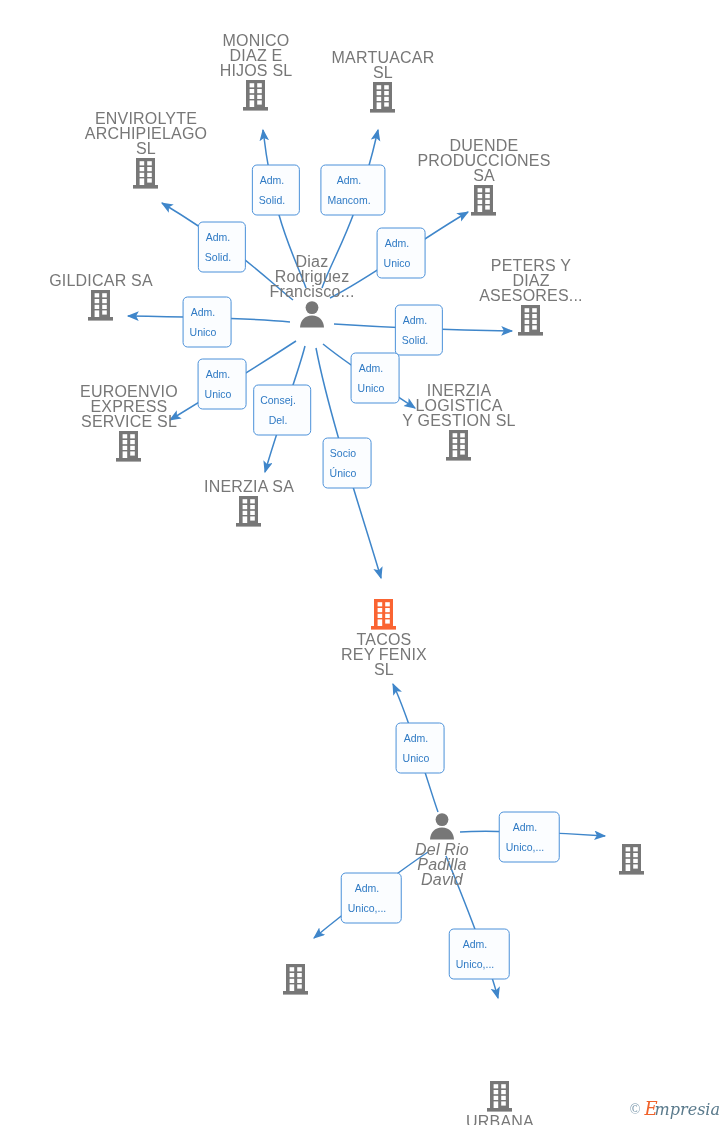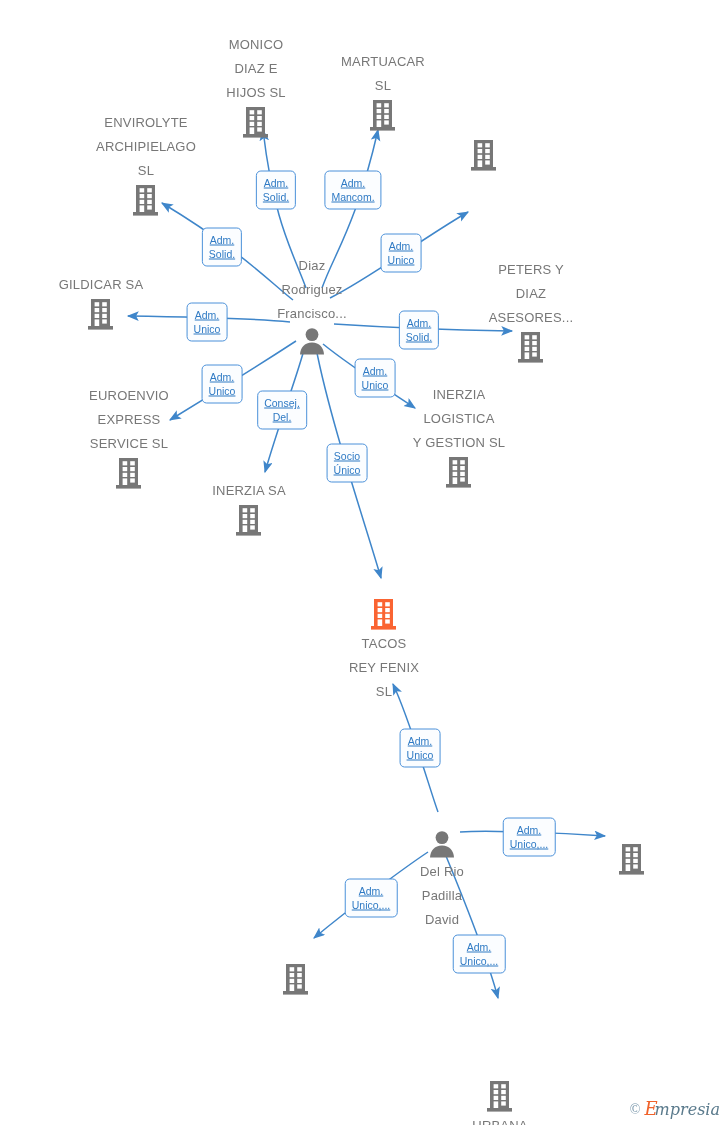--- a/index.html
+++ b/index.html
@@ -25,22 +25,22 @@
     height: 1125px;
     pointer-events: none;
   }
   .node {
     position: absolute;
     transform: translate(-50%, 0);
     text-align: center;
     width: 150px;
   }
   .node-label {
-    font-size: 13px;
-    line-height: 24px;
+    font-size: 16px;
+    line-height: 15px;
     color: #777777;
     letter-spacing: 0.2px;
     white-space: pre-line;
   }
   .node-label.below {
     margin-top: 1px;
   }
   .icon-wrap {
     display: block;
     line-height: 0;
@@ -48,27 +48,26 @@
   .icon-wrap svg { display: inline-block; }
 
   .edge-label {
     position: absolute;
     transform: translate(-50%, -50%);
     background: #fbfdff;
     border: 1.4px solid #4a90d9;
     border-radius: 5px;
     color: #2f7ac4;
     font-size: 10.5px;
-    line-height: 14px;
-    padding: 4px 6px 5px 6px;
+    line-height: 20px;
+    padding: 4px 14px 5px 6px;
     text-align: center;
     white-space: pre-line;
     box-sizing: border-box;
     box-shadow: 0 0 0 0 rgba(0,0,0,0);
-    text-decoration: underline;
   }
 
   .watermark {
     position: absolute;
     right: 8px;
     bottom: 6px;
     display: flex;
     align-items: center;
     gap: 4px;
     font-size: 15px;
@@ -180,20 +179,22 @@
               <rect x="8.6" y="11" width="4.6" height="4.2"></rect>
               <rect x="16.2" y="11" width="4.6" height="4.2"></rect>
               <rect x="8.6" y="16.8" width="4.6" height="4.2"></rect>
               <rect x="16.2" y="16.8" width="4.6" height="4.2"></rect>
               <rect x="8.6" y="22.4" width="4.6" height="6.6"></rect>
               <rect x="16.2" y="22.4" width="4.6" height="4.2"></rect>
             </g>
           </svg></span>
       </div>
       <div class="node" style="left: 484px; top: 138px;">
+        <div class="node-label">DUENDE
+PRODUCCIONES SA</div>
         <span class="icon-wrap"><svg width="30" height="34" viewBox="0 0 30 34">
             <g fill="#777777">
               <rect x="5" y="2" width="19" height="27"></rect>
               <rect x="2" y="29" width="25" height="3.6"></rect>
             </g>
             <g fill="#ffffff">
               <rect x="8.6" y="5.2" width="4.6" height="4.2"></rect>
               <rect x="16.2" y="5.2" width="4.6" height="4.2"></rect>
               <rect x="8.6" y="11" width="4.6" height="4.2"></rect>
               <rect x="16.2" y="11" width="4.6" height="4.2"></rect>
@@ -328,21 +329,21 @@
               <rect x="8.6" y="16.8" width="4.6" height="4.2"></rect>
               <rect x="16.2" y="16.8" width="4.6" height="4.2"></rect>
               <rect x="8.6" y="22.4" width="4.6" height="6.6"></rect>
               <rect x="16.2" y="22.4" width="4.6" height="4.2"></rect>
             </g>
           </svg></span>
         <div class="node-label below" style="color: rgb(119, 119, 119);">TACOS
 REY FENIX
 SL</div>
       </div>
-      <div class="node" style="left: 442px; top: 829px;">
+      <div class="node" style="left: 442px; top: 811px; font-style: italic;">
         <span class="icon-wrap"><svg width="30" height="30" viewBox="0 0 30 30">
             <circle cx="15" cy="8.6" r="6.4" fill="#777777"></circle>
             <path d="M15 16.4 C7.4 16.4 3.4 21.6 3.0 28.4 L27.0 28.4 C26.6 21.6 22.6 16.4 15 16.4 Z" fill="#777777"></path>
           </svg></span>
         <div class="node-label below">Del Rio
 Padilla
 David</div>
       </div>
       <div class="node" style="left: 632px; top: 842px;">
         <span class="icon-wrap"><svg width="30" height="34" viewBox="0 0 30 34">

